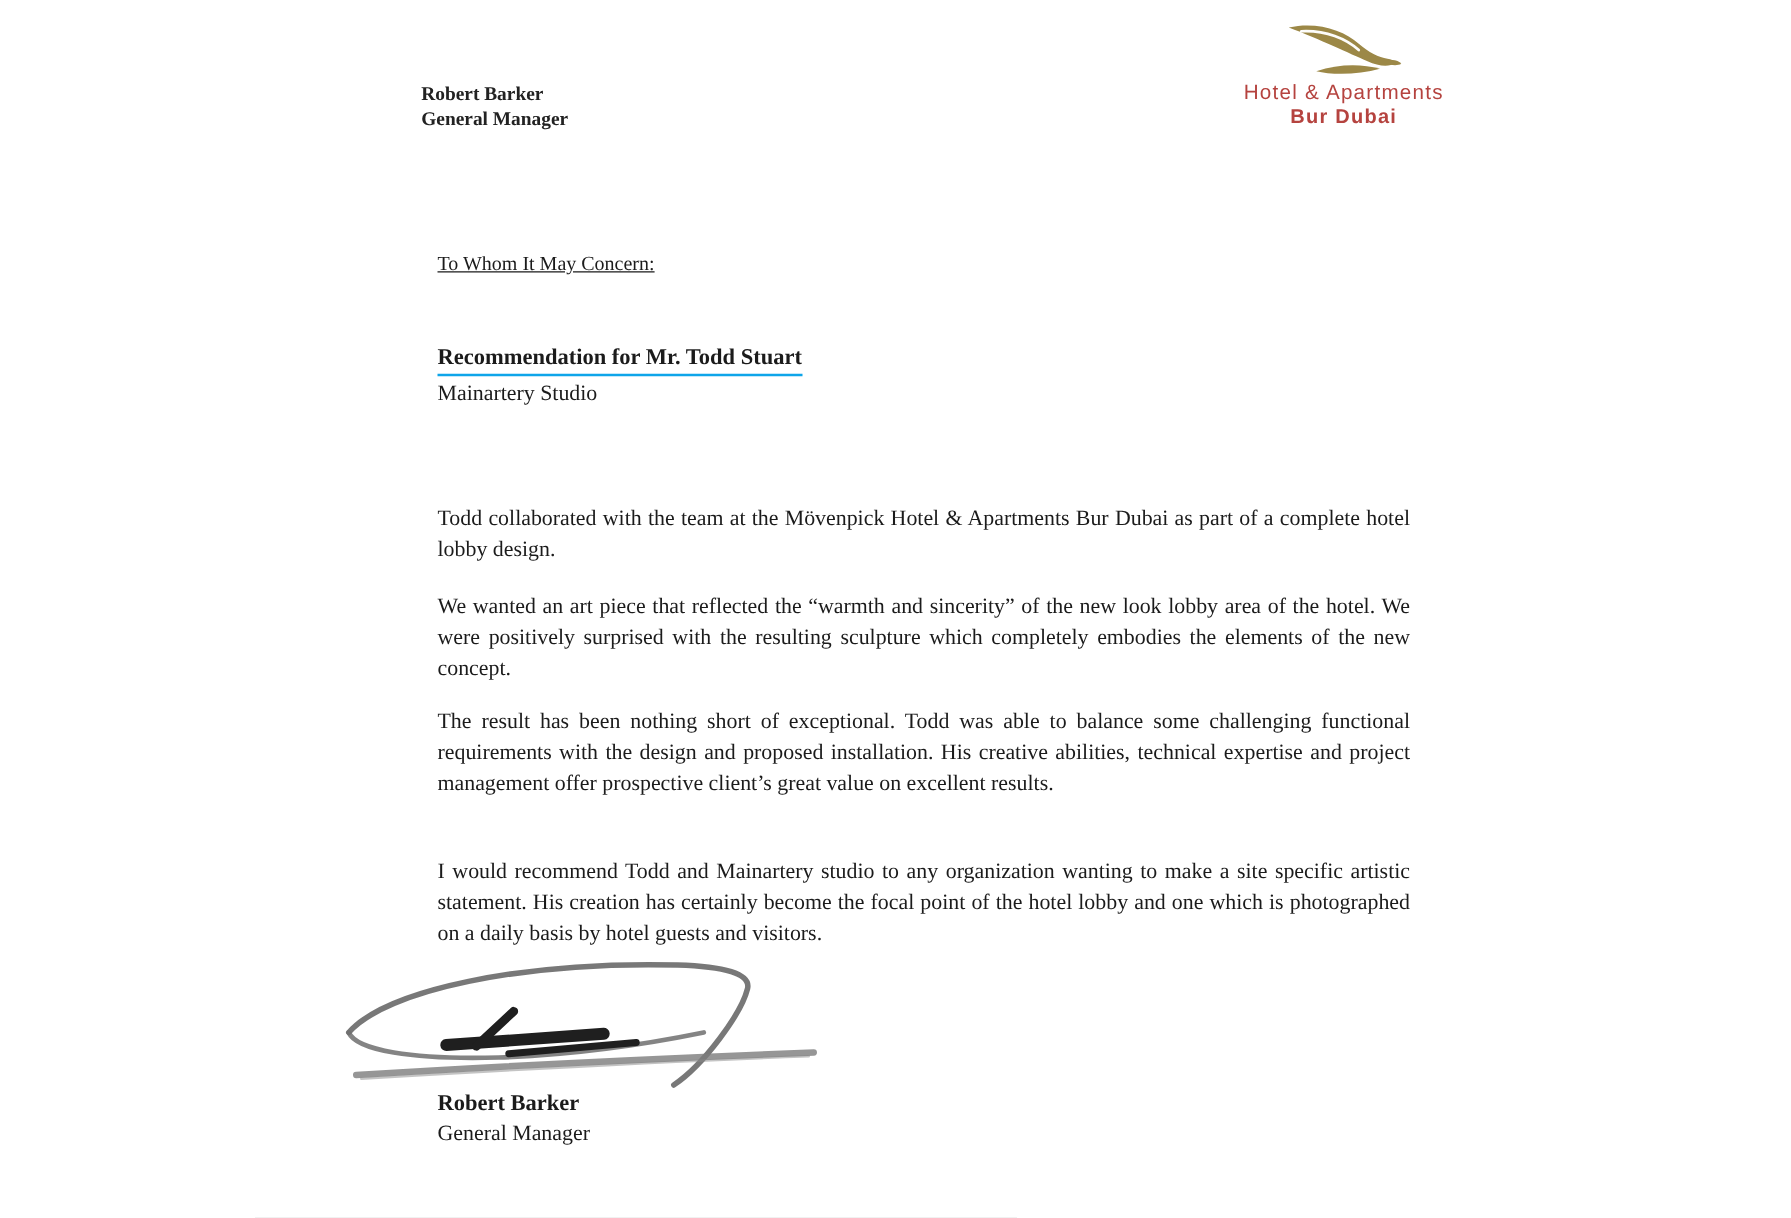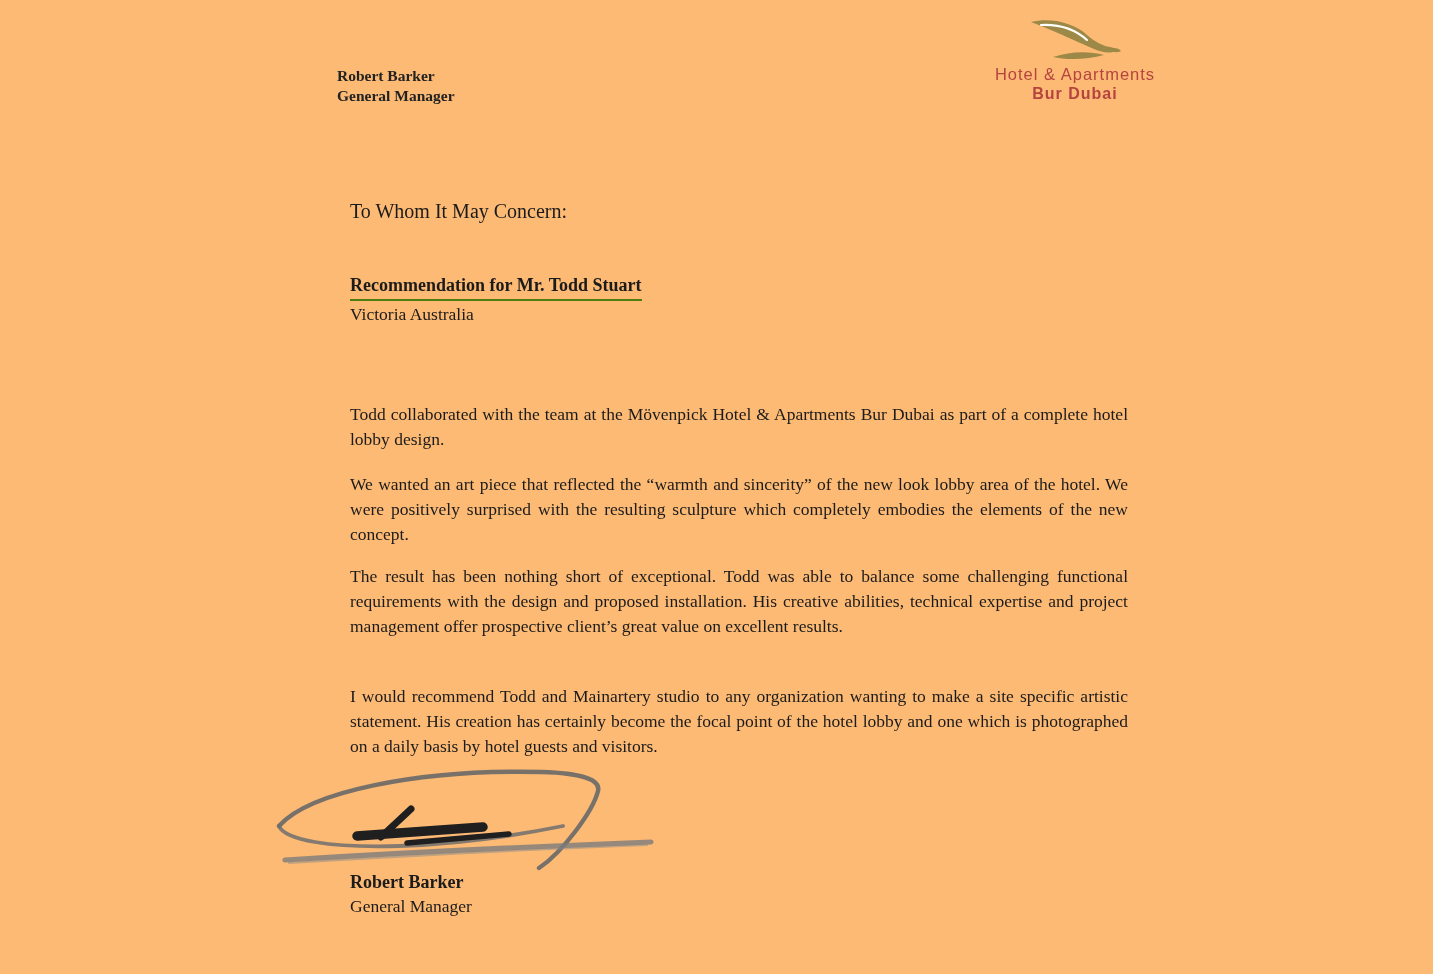--- a/index.html
+++ b/index.html
@@ -1,20 +1,20 @@
 <!DOCTYPE html>
 <html><head>
 <meta charset="utf-8">
 <style>
   html,body{margin:0;padding:0;background:#e8e8e8;}
   .page{
     position:relative;
     width:1433px;height:974px;
     margin:0 auto;
-    background:#fdba74;
+    background:#ffffff;
     font-family:"Liberation Serif", serif;
     color:#1b1b1b;
     overflow:hidden;
   }
   
   .sender-block{
     position:absolute;left:337px;top:66px;
     font-weight:bold;font-size:15.5px;line-height:20px;
     color:#222;
   }
@@ -36,29 +36,29 @@
     letter-spacing:1px;color:#b5433f;margin-top:3px;
   }
   .logo-loc{
     font-family:"Liberation Sans", sans-serif;
     font-weight:bold;font-size:16px;line-height:18px;
     letter-spacing:1px;color:#b5433f;margin-top:2px;
   }
   
   .salutation{
     position:absolute;left:350px;top:199px;
-    font-size:20px;line-height:25px;
+    font-size:16px;line-height:25px;text-decoration:underline;
   }
   .recipient-block{
     position:absolute;left:350px;top:272px;
     font-size:17.5px;line-height:26px;
   }
   .subject{
     font-weight:bold;font-size:18px;
-    border-bottom:2px solid #4d7c0f;padding-bottom:1px;
+    border-bottom:2px solid #0ea5e9;padding-bottom:1px;
     display:inline-block;
   }
   .para{
     position:absolute;left:350px;width:778px;
     font-size:17.5px;line-height:25px;
     text-align:justify;
   }
   .p1{top:402px;}
   .p2{top:472px;}
   .p3{top:564px;}
@@ -90,21 +90,21 @@
       <path fill="#9c8847" d="M28,41 C 46,35 64,35 79,39 C 62,44 40,44 28,41 Z"></path>
     </svg>
     <div class="logo-sub">Hotel &amp; Apartments</div>
     <div class="logo-loc">Bur Dubai</div>
   </div>
 
   <div class="salutation">To Whom It May Concern:</div>
 
   <div class="recipient-block">
     <div><span class="subject">Recommendation for Mr. Todd Stuart</span></div>
-    <div>Victoria Australia</div>
+    <div>Mainartery Studio</div>
   </div>
 
   <div class="para p1">Todd collaborated with the team at the Mövenpick Hotel &amp; Apartments Bur Dubai as part of a complete hotel lobby design.</div>
   <div class="para p2">We wanted an art piece that reflected the “warmth and sincerity” of the new look lobby area of the hotel. We were positively surprised with the resulting sculpture which completely embodies the elements of the new concept.</div>
   <div class="para p3">The result has been nothing short of exceptional. Todd was able to balance some challenging functional requirements with the design and proposed installation. His creative abilities, technical expertise and project management offer prospective client’s great value on excellent results.</div>
   <div class="para p4">I would recommend Todd and Mainartery studio to any organization wanting to make a site specific artistic statement. His creation has certainly become the focal point of the hotel lobby and one which is photographed on a daily basis by hotel guests and visitors.</div>
 
   <svg class="signature-svg" width="400" height="112" viewBox="0 0 400 112">
 
     <path d="M22,62 C 52,28 160,5 285,8 C 322,9 344,15 341,27 C 336,47 306,88 282,104" stroke="#696969" stroke-width="4.4" fill="none" stroke-linecap="round" opacity="0.9"></path>

